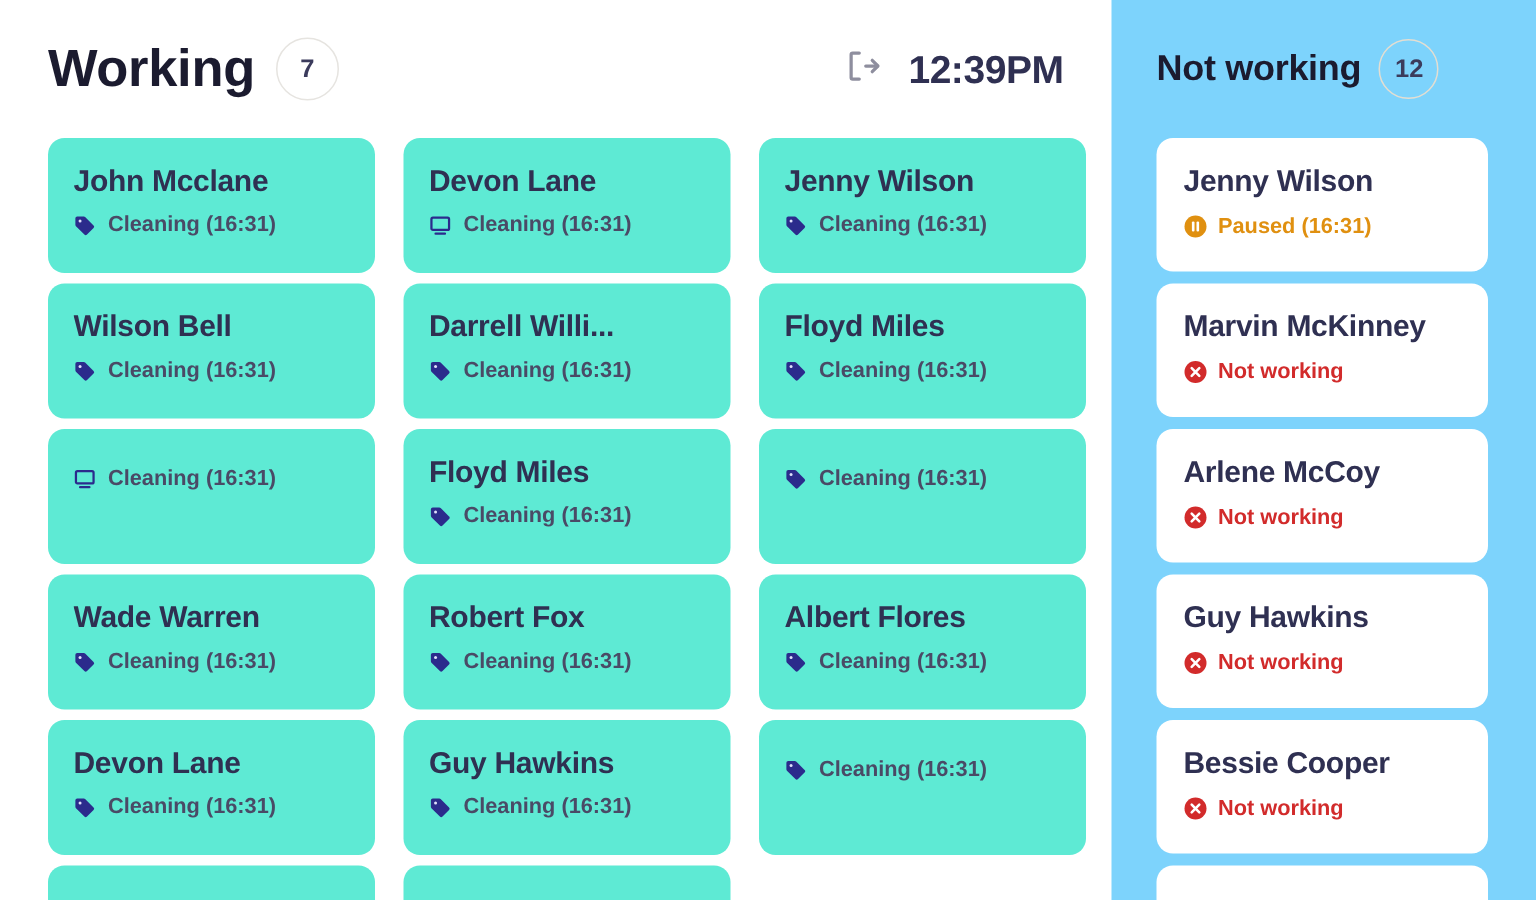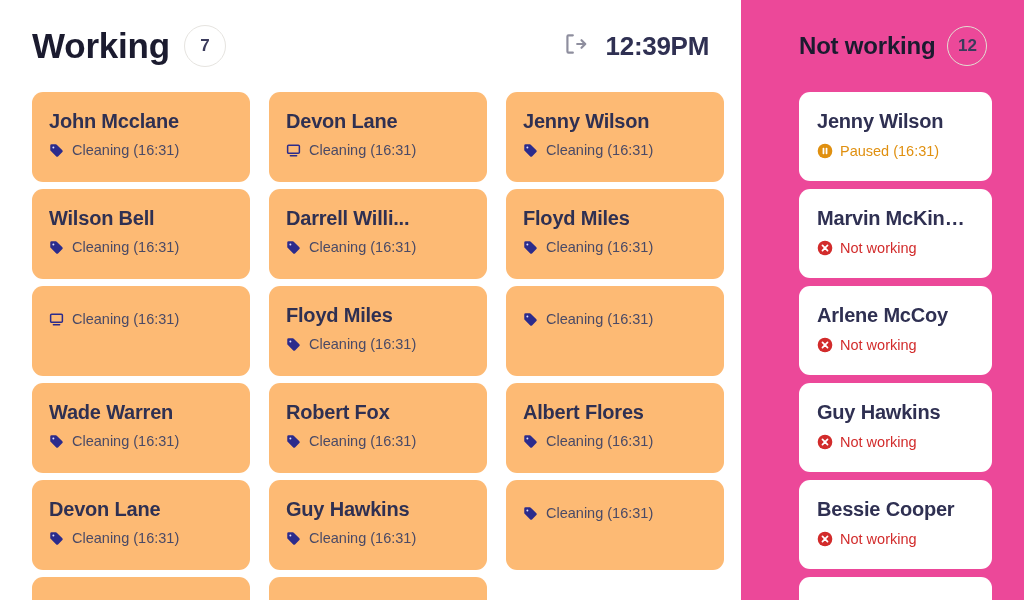--- a/index.html
+++ b/index.html
@@ -87,21 +87,21 @@
   .working-grid {
     padding: 0 32px;
     display: grid;
     grid-template-columns: repeat(3, 218px);
     column-gap: 19px;
     row-gap: 7px;
     align-content: start;
   }
 
   .work-card {
-    background: #fdba74;
+    background: #5eead4;
     border-radius: 11px;
     height: 90px;
     padding: 17px 17px 0 17px;
     overflow: hidden;
   }
 
   .work-card .card-name {
     font-size: 20px;
     font-weight: bold;
     color: #2f3052;
@@ -116,39 +116,39 @@
     display: flex;
     align-items: center;
     gap: 8px;
     margin-top: 8px;
   }
 
   .card-status .status-text {
     font-size: 14.5px;
     color: #4a4a66;
     white-space: nowrap;
+    font-weight: bold;
   }
 
   .task-icon {
     width: 15px;
     height: 15px;
     display: block;
     flex: 0 0 15px;
     color: #2b2b8c;
   }
 
   
   .notworking-panel {
     position: relative;
     width: 283px;
     height: 600px;
-    background: #ec4899;
+    background: #7dd3fc;
     overflow: hidden;
     flex: 0 0 283px;
-    padding-left: 28px;
   }
 
   .notworking-panel .panel-header { padding: 0 32px 0 30px; }
   .notworking-panel .panel-title { font-size: 24px; }
   .notworking-panel .count-badge {
     margin-left: 12px;
     width: 40px; height: 40px; flex: 0 0 40px;
     border-color: #e3ded2;
   }
 

